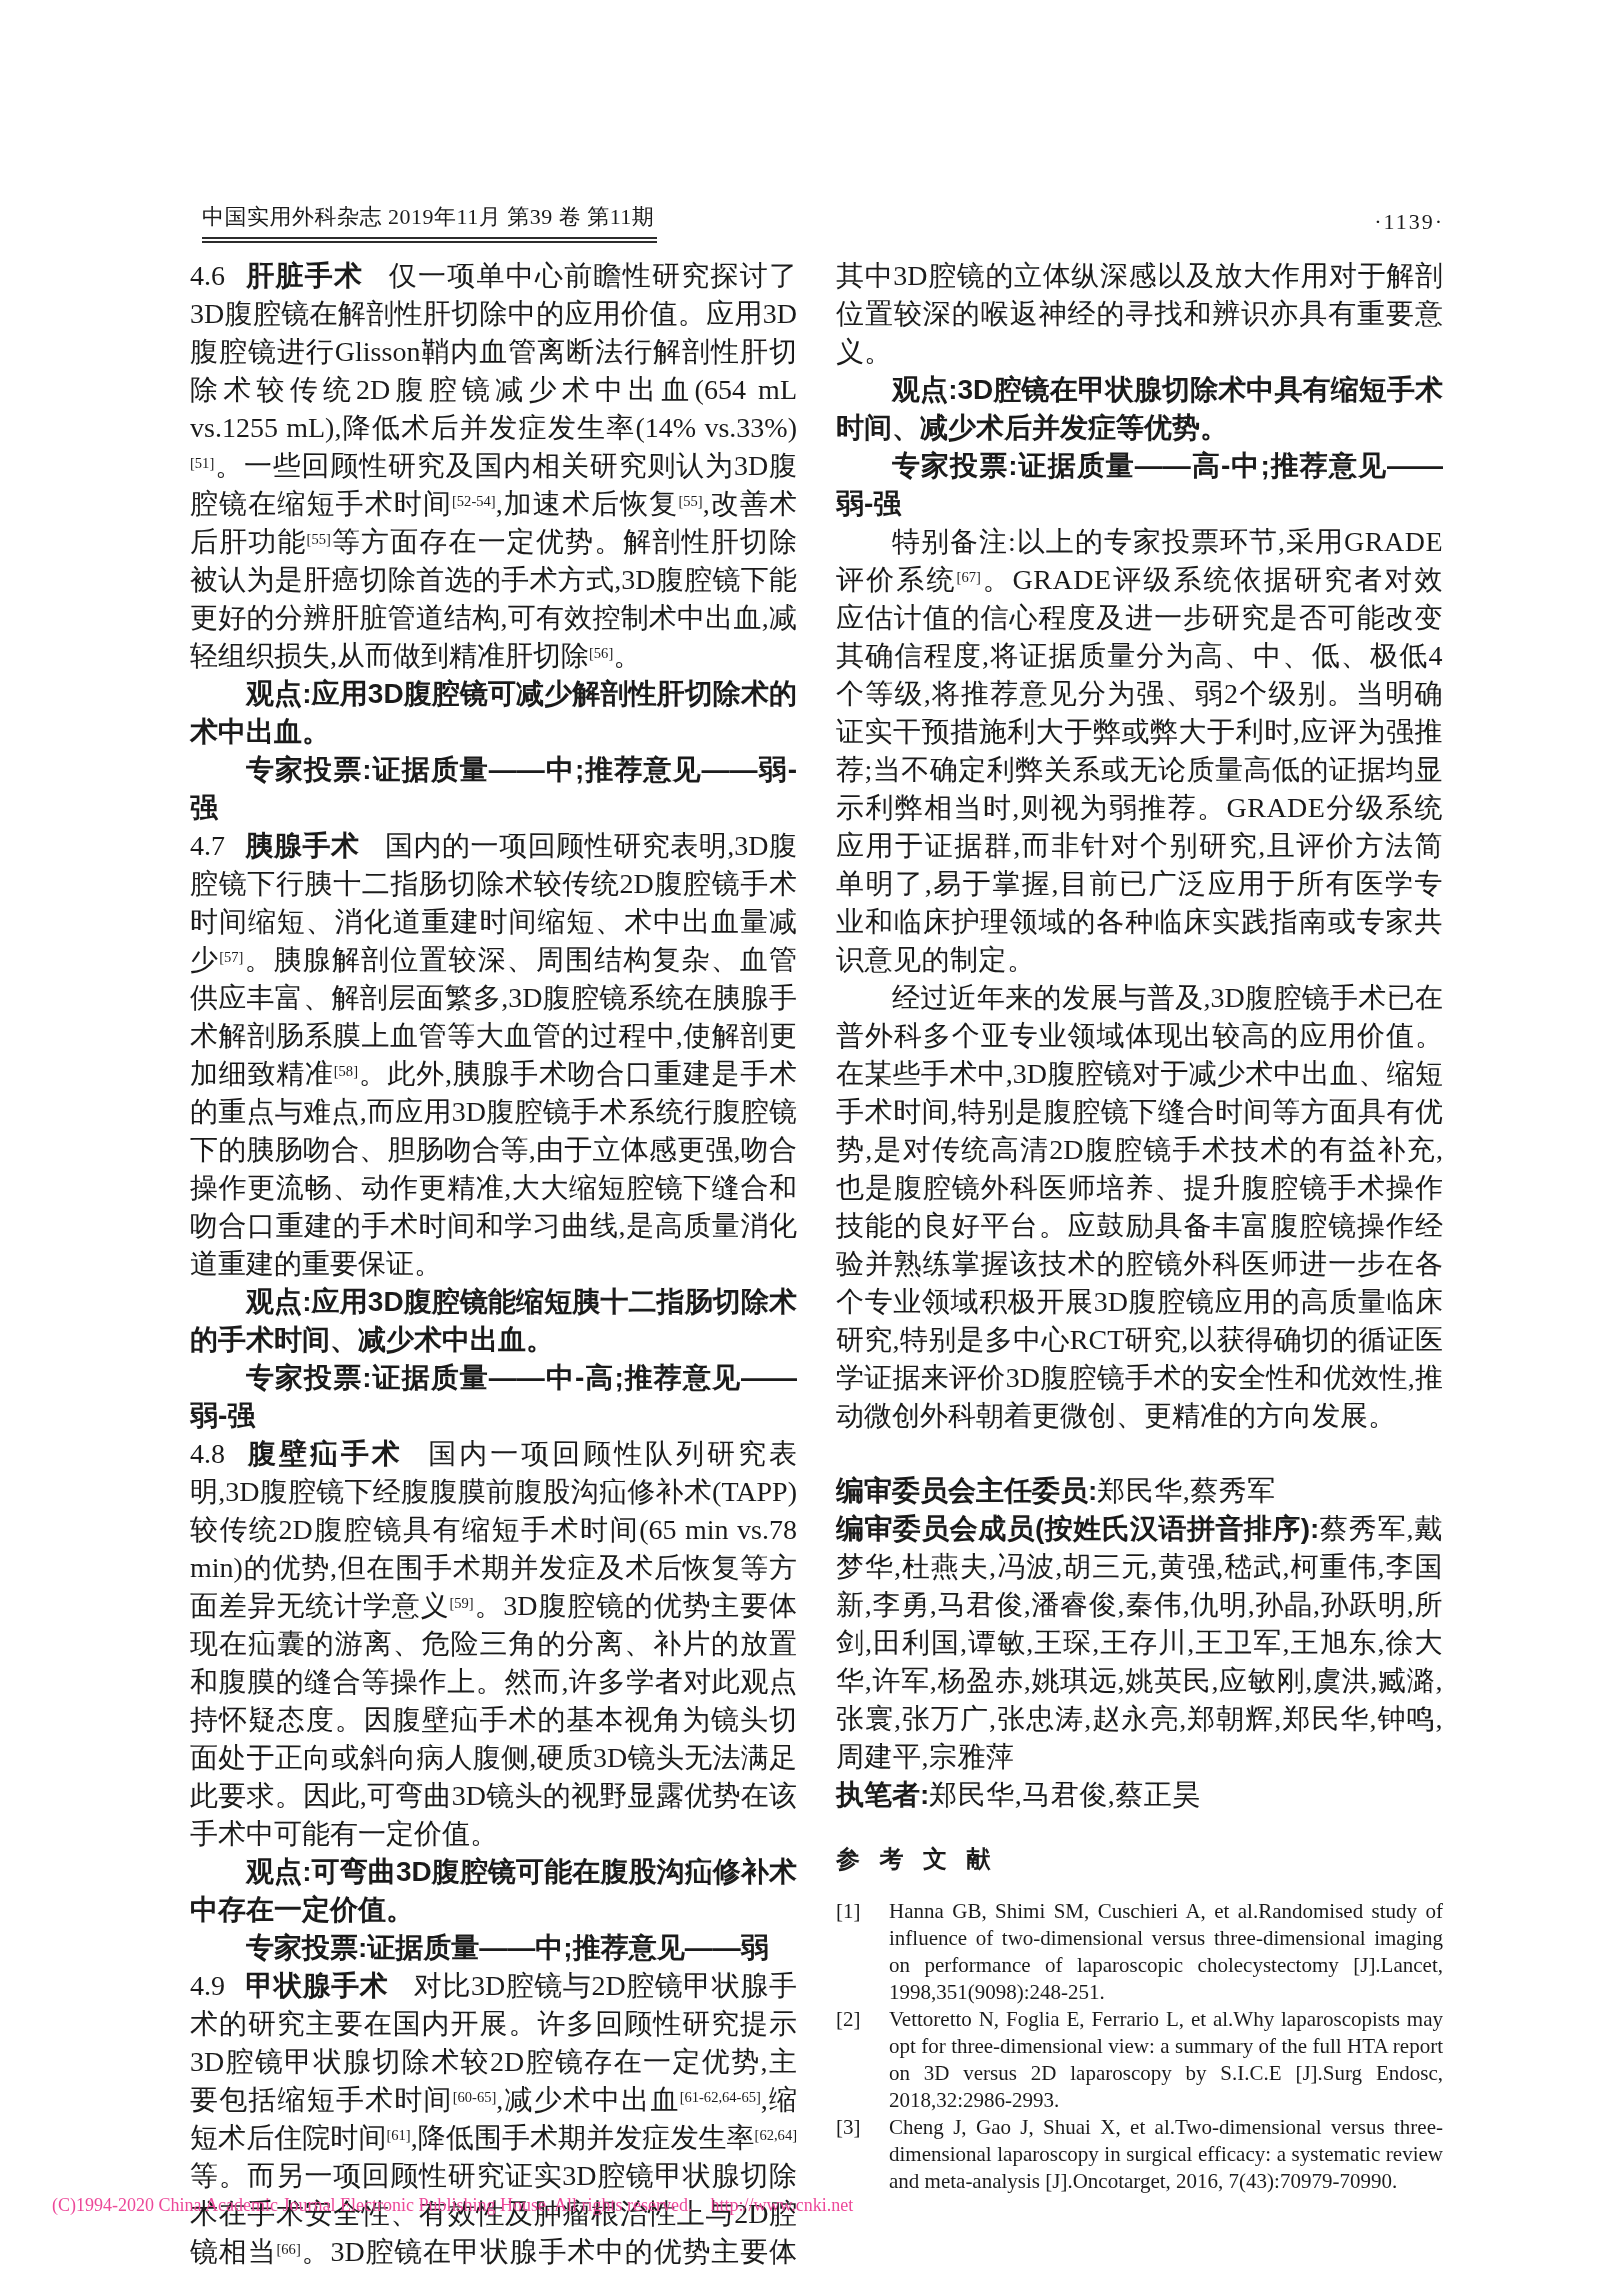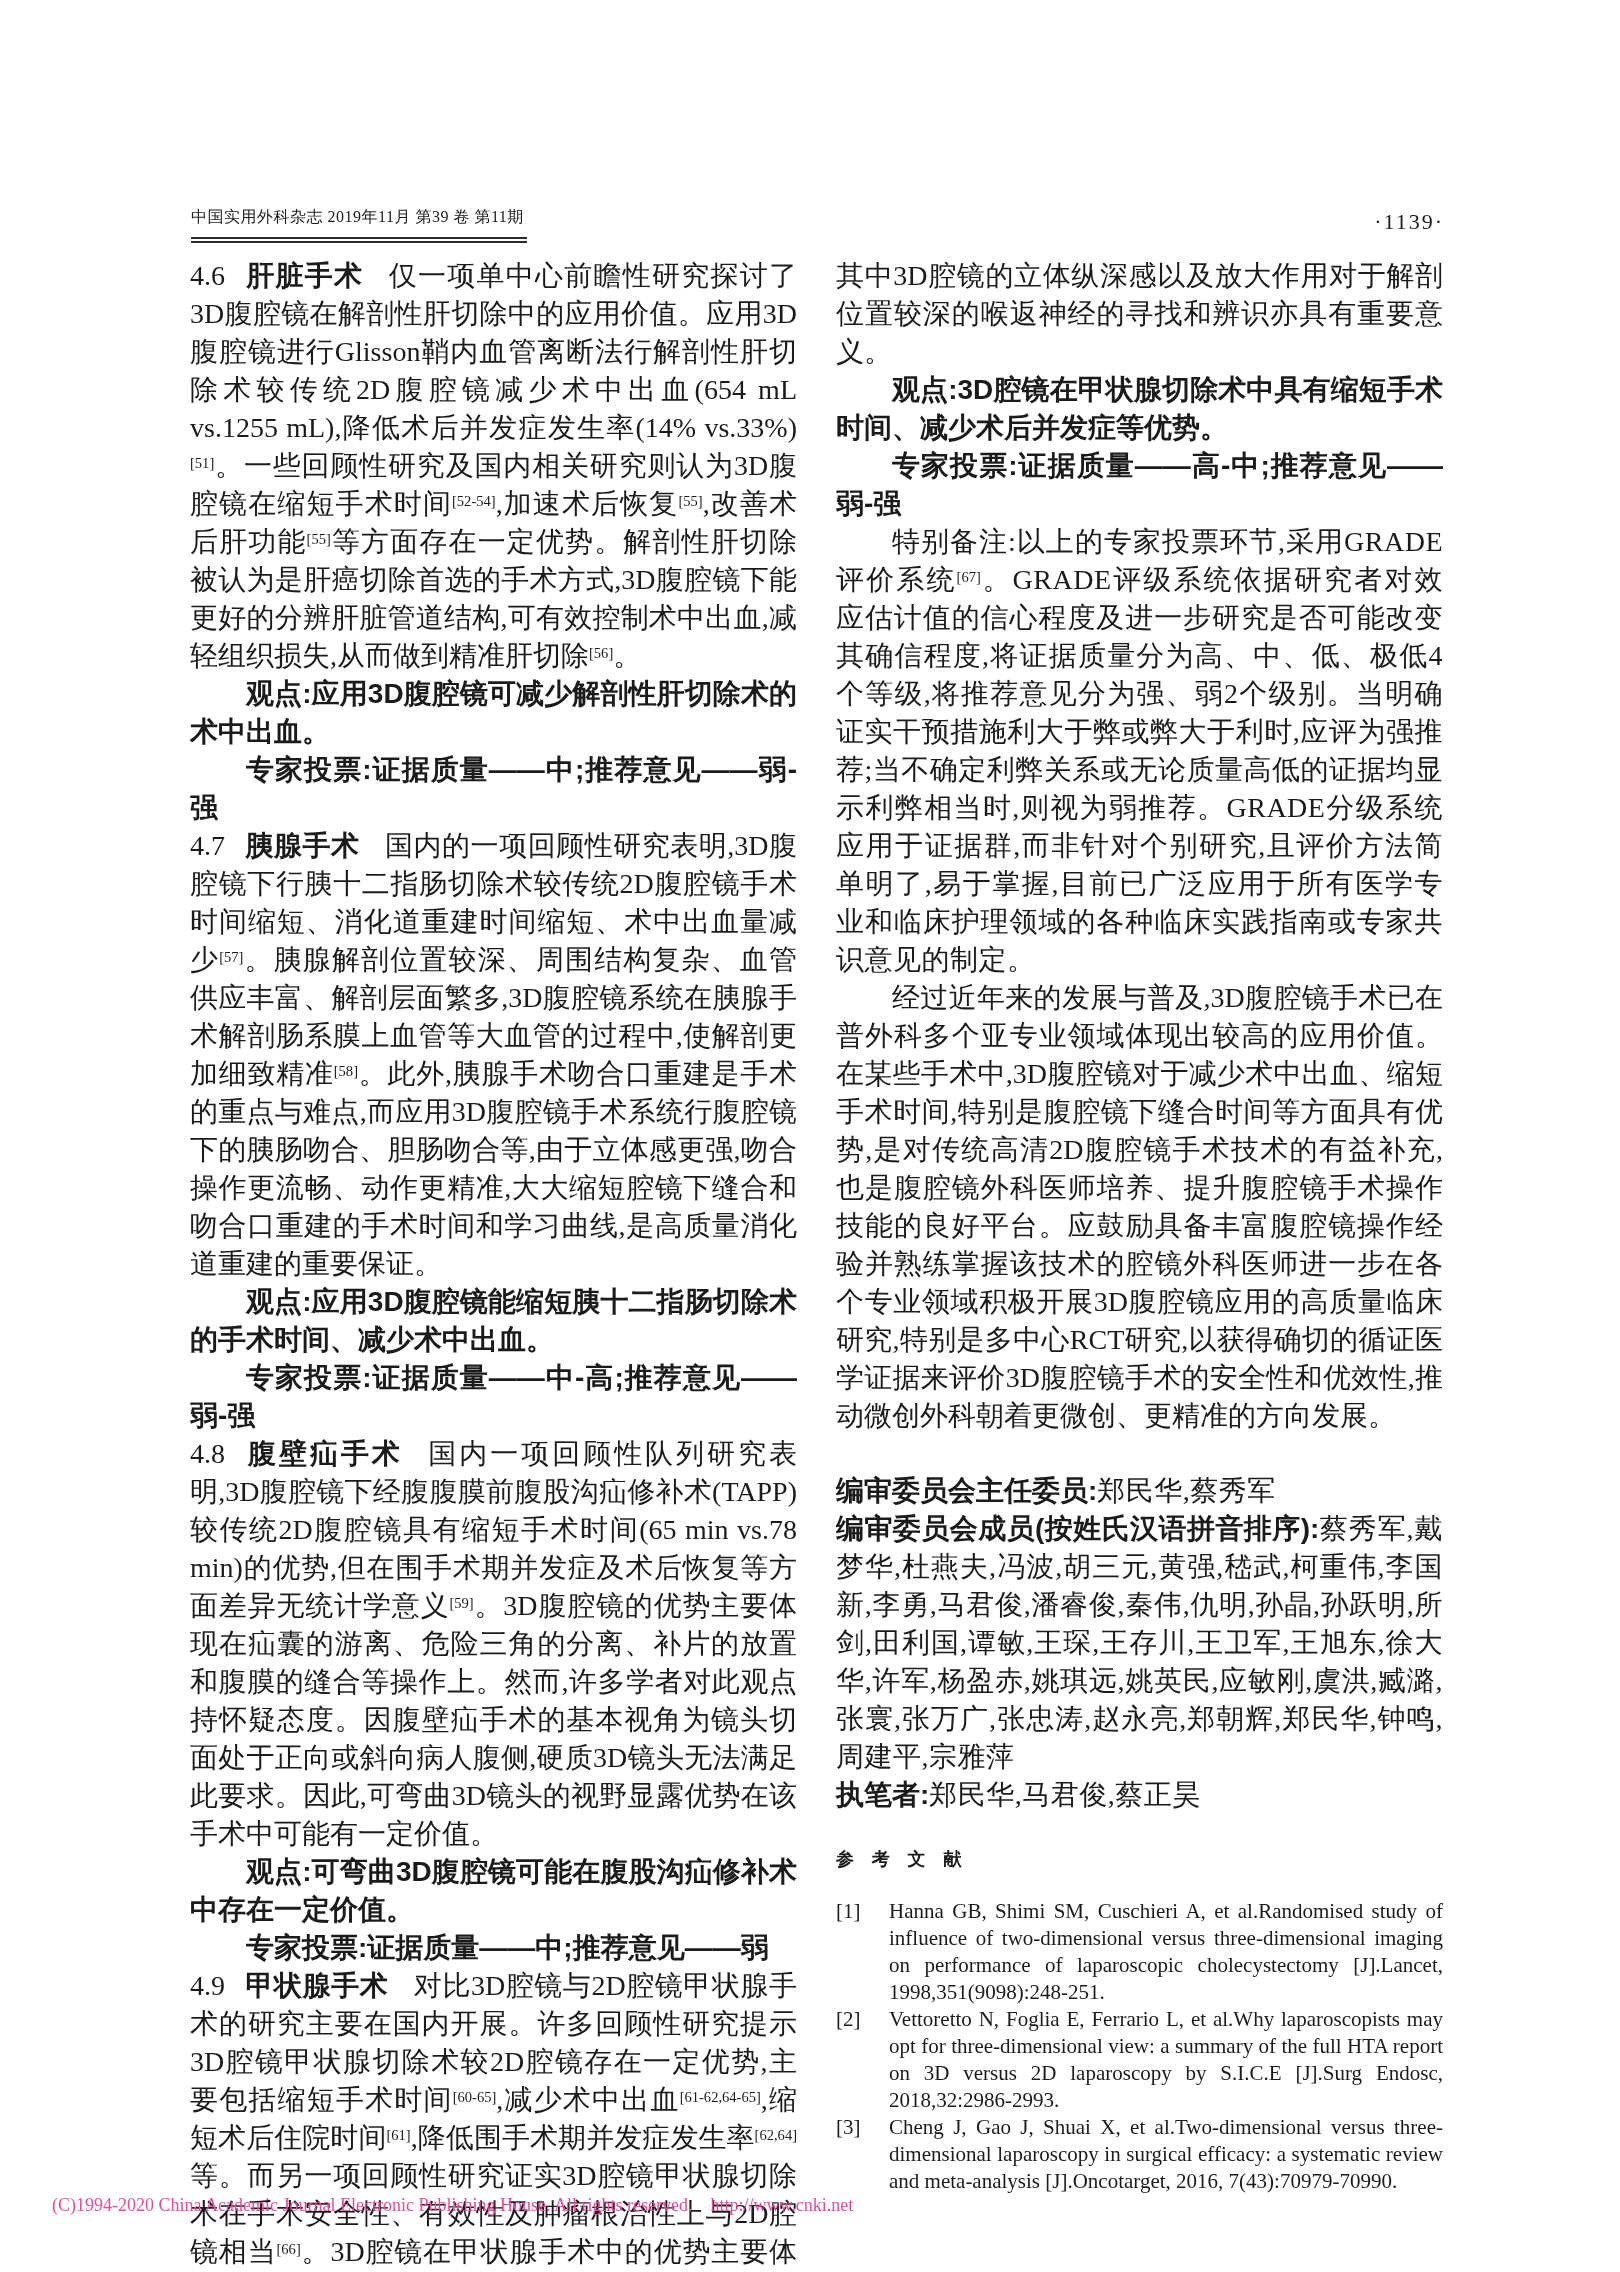--- a/index.html
+++ b/index.html
@@ -1,40 +1,40 @@
 <!DOCTYPE html>
 <html style="font-size:7.9px"><head>
 <meta charset="utf-8">
 <title></title>
 <style>
   html,body{margin:0;padding:0;background:#ffffff;}
   .page{position:relative;width:1620px;height:2273px;background:#ffffff;overflow:hidden;
         font-family:"Liberation Serif","DejaVu Serif",serif;color:#1b1b1b;}
   
-  .journal-title{position:absolute;left:191px;top:203px;font-size:16px;line-height:27.5px;
+  .journal-title{position:absolute;left:202px;top:203px;font-size:22px;line-height:27.5px;
         padding:0 2.9px 6.9px 0;border-bottom:6.4px double #2b2b2b;letter-spacing:0.5px;}
   .page-number{position:absolute;right:176px;top:208px;font-size:22px;line-height:27.5px;letter-spacing:2px;}
   
   .col{position:absolute;top:257px;width:607px;font-size:28px;line-height:38px;
        text-align:justify;text-justify:inter-ideograph;}
   .col-left{left:190px;}
   .col-right{left:836px;}
   .col p{margin:0;}
   .indent{text-indent:2em;}
   .sec{text-indent:0;}
   .sec-num{font-family:"Liberation Serif","DejaVu Serif",serif;}
   .sec-title{font-family:"Liberation Sans","DejaVu Sans",sans-serif;font-weight:700;
              margin-left:20px;margin-right:25.5px;}
   .viewpoint,.vote{font-family:Liberation Sans, sans-serif;font-weight:700;text-indent:2em;}
   .kai{letter-spacing:0.5px;}
   .note{text-indent:2em;}
   .committee{text-indent:0;}
   .committee-chair{margin-top:37px !important;}
   .committee .label{font-family:"Liberation Sans","DejaVu Sans",sans-serif;font-weight:700;}
-  .refs-heading{margin:25.5px 0 0 0;font-size:18px;line-height:38px;font-weight:700;
+  .refs-heading{margin:25.5px 0 0 0;font-size:24px;line-height:38px;font-weight:700;
                 font-family:"Liberation Sans","DejaVu Sans",sans-serif;word-spacing:12.8px;}
   .refs{margin-top:20px;font-size:21px;line-height:27px;}
   .ref{position:relative;padding-left:53px;text-align:justify;}
   .ref-marker{position:absolute;left:0;top:0;}
   sup{font-size:0.52em;line-height:0;vertical-align:0.5em;letter-spacing:0;margin-top:12px;}
   
   .footer{position:absolute;left:52px;top:2191px;font-size:18px;line-height:29.5px;
           color:#ec4899;white-space:pre;}
 </style>
 </head>

